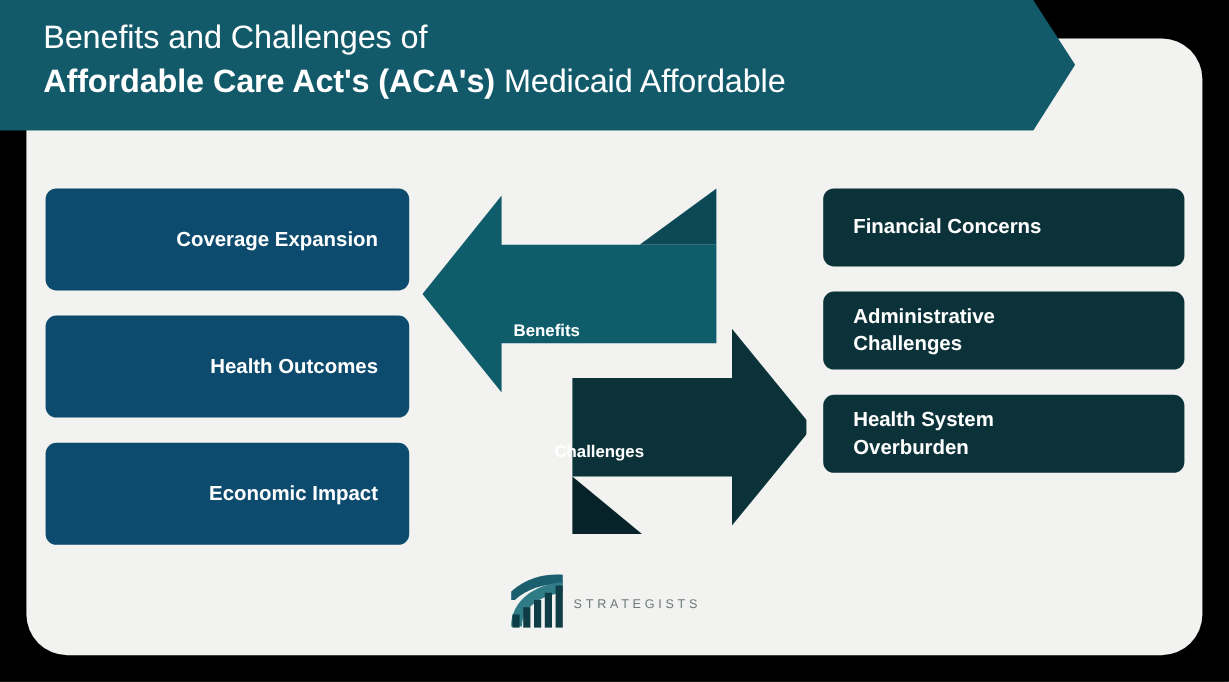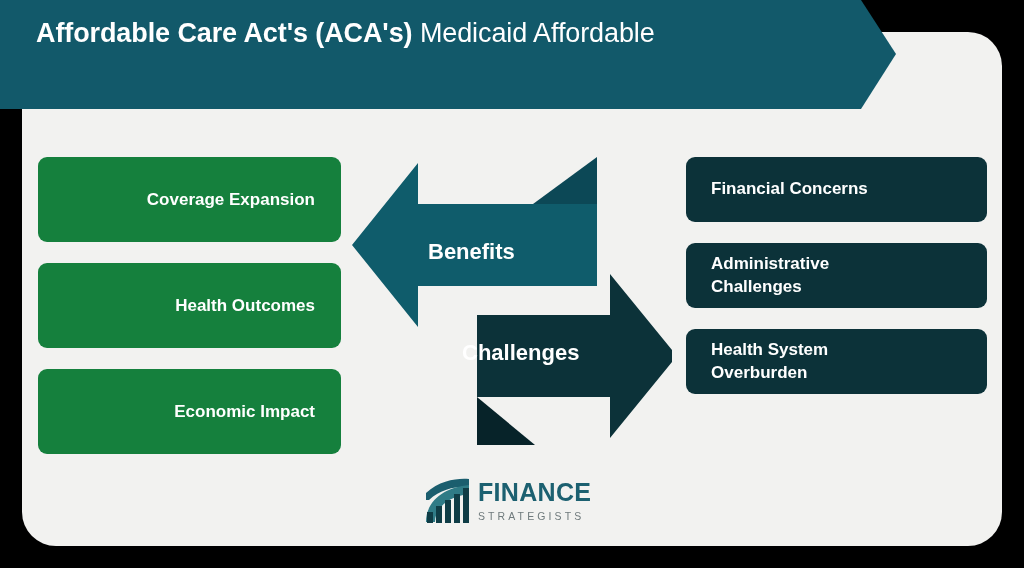--- a/index.html
+++ b/index.html
@@ -77,21 +77,21 @@
   
   .col-left {
     position: absolute;
     left: 16px;
     top: 125px;
     width: 303px;
   }
   .pill-left {
     width: 303px;
     height: 85px;
-    background: #15803d;
+    background: #0c4a6e;
     border-radius: 9px;
     display: flex;
     align-items: center;
     justify-content: flex-end;
     padding: 9px 26px;
     margin-bottom: 21px;
   }
   .pill-left .pill-text {
     color: #ffffff;
     font-size: 17px;
@@ -133,22 +133,23 @@
     top: 125px;
     width: 320px;
     height: 330px;
   }
   .arrow-svg { display: block; }
 
   .arrow-label {
     position: absolute;
     color: #ffffff;
     font-weight: 700;
-    font-size: 22px;
+    font-size: 14px;
     white-space: nowrap;
+    margin-top: 28px;
   }
   .label-benefits { left: 76px; top: 82px; }
   .label-challenges { left: 110px; top: 183px; }
 
   
   .logo {
     position: absolute;
     left: 402px;
     top: 443px;
     width: 176px;
@@ -240,26 +241,26 @@
 
         <path d="M2,44 C2,22 22,9 45,7 L45,16 C26,18 11,29 11,44 Z" fill="#2f7b86"></path>
 
         <rect x="3" y="34" width="6" height="11" fill="#0f3d46"></rect>
         <rect x="12" y="28" width="6" height="17" fill="#0f3d46"></rect>
         <rect x="21" y="22" width="6" height="23" fill="#0f3d46"></rect>
         <rect x="30" y="16" width="6" height="29" fill="#0f3d46"></rect>
         <rect x="39" y="10" width="6" height="35" fill="#0f3d46"></rect>
       </svg>
       <div class="logo-words">
-        <span class="logo-finance">FINANCE</span>
         <span class="logo-strategists">STRATEGISTS</span>
       </div>
     </div>
 
   </div>
 
   <div class="header-banner">
     <div class="header-text">
+      <div class="header-line1">Benefits and Challenges of</div>
       <div class="header-line2"><span class="strong">Affordable Care Act's (ACA's)</span><span> Medicaid Affordable</span></div>
     </div>
   </div>
 
 </div>
 
 </body></html>

